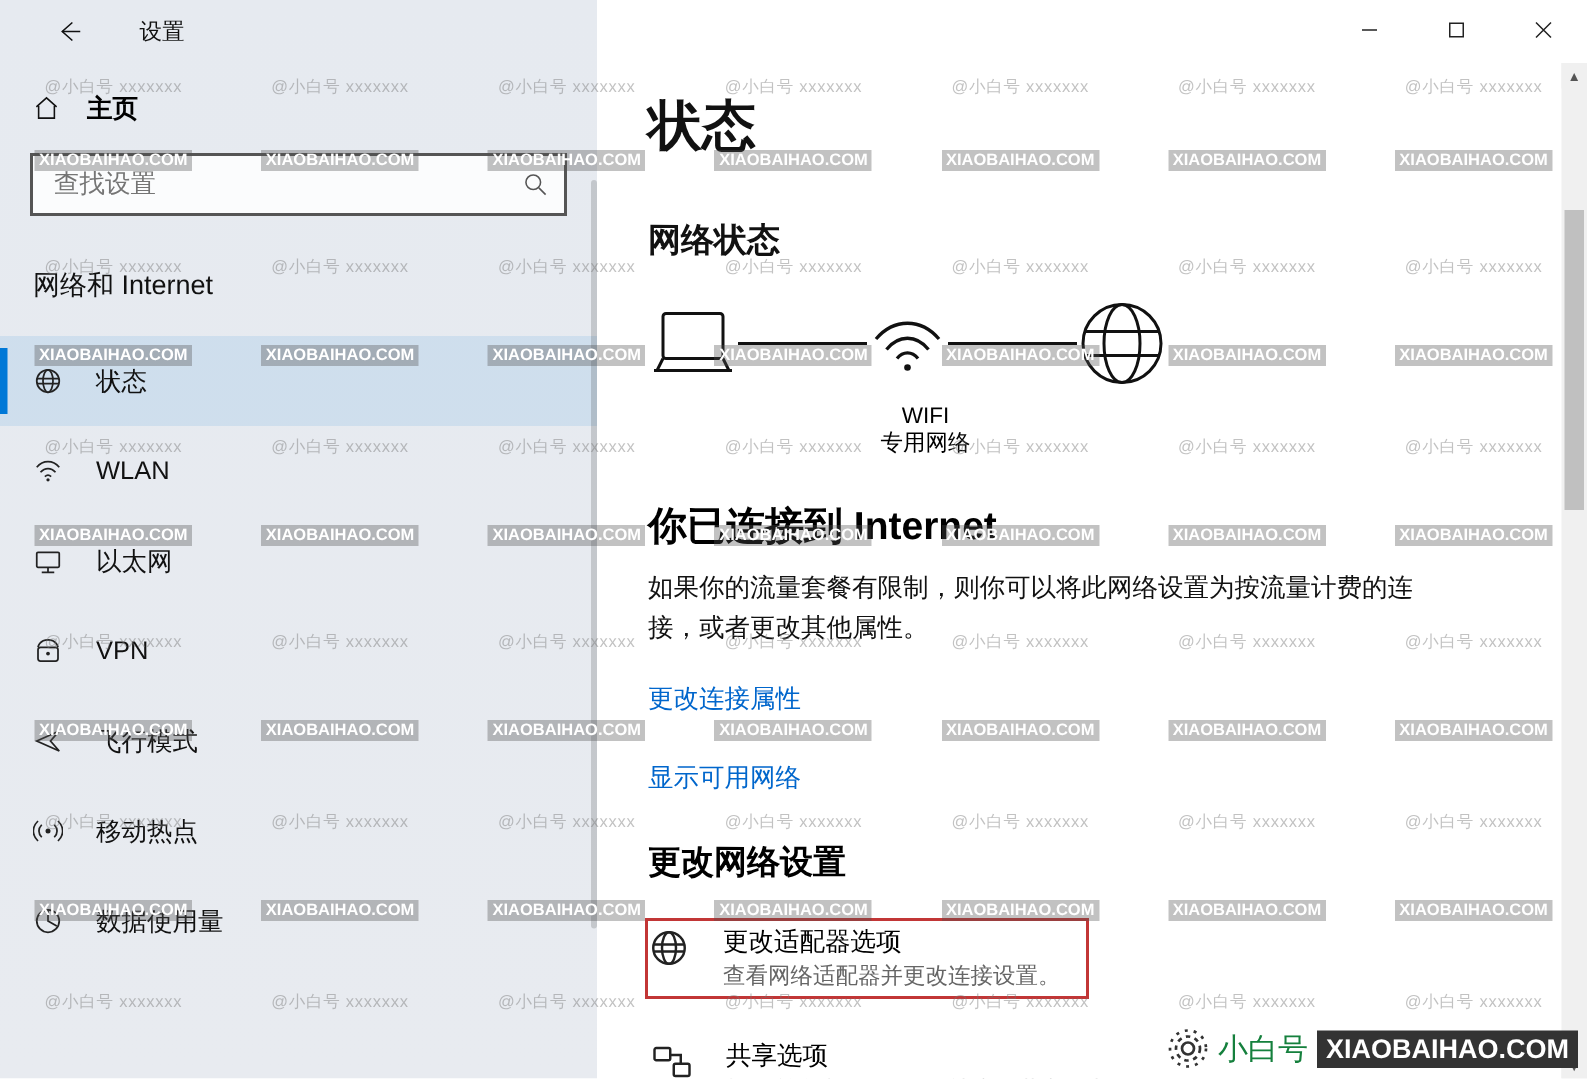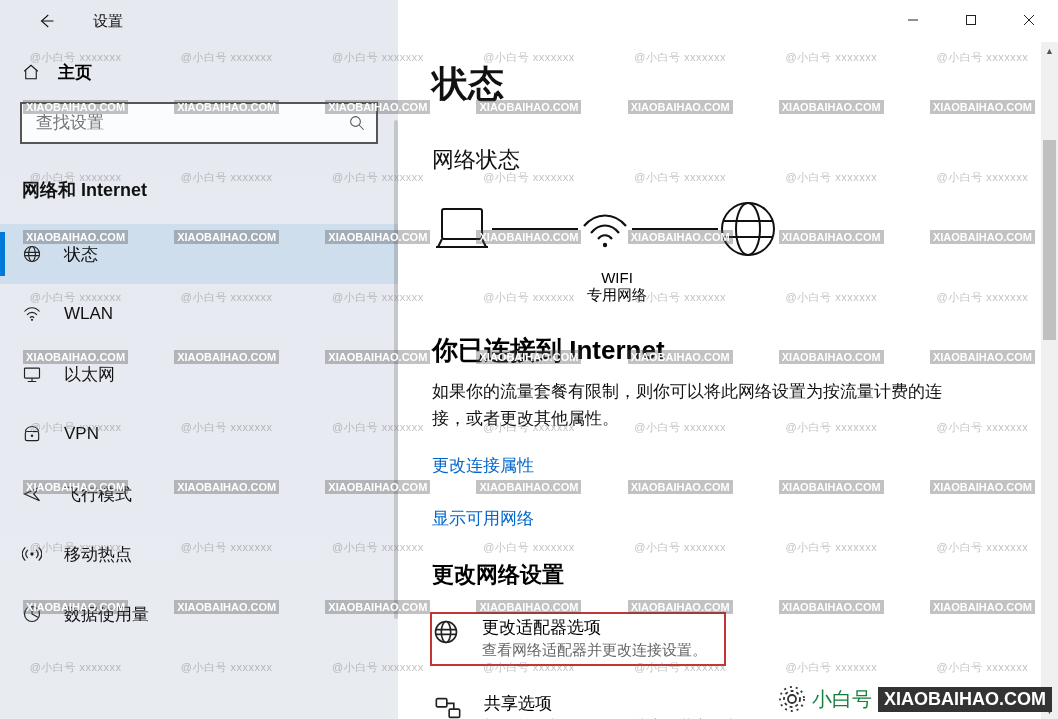--- a/index.html
+++ b/index.html
@@ -58,21 +58,21 @@
       padding: 0 10px 0 14px;
     }
     .search input {
       flex: 1; border: none; outline: none; background: transparent;
       font-size: 17px; color: #666;
     }
 
     .category {
       padding: 16px 22px 22px;
       font-size: 18px;
-      font-weight: 700;
+      font-weight: 400;
       color: #111;
     }
 
     .nav-item {
       height: 60px;
       display: flex;
       align-items: center;
       padding-left: 22px;
       gap: 22px;
       cursor: pointer;
@@ -101,21 +101,21 @@
       cursor: pointer;
     }
     .win-ctrls svg { stroke: #222; }
 
     .body {
       padding: 60px 0 0 34px;
       overflow: hidden;
       flex: 1;
     }
     h1 { font-size: 36px; font-weight: 600; color: #111; margin-bottom: 36px;}
-    h2 { font-size: 22px; font-weight: 400; color: #111; margin-bottom: 24px;}
+    h2 { font-size: 22px; font-weight: 700; color: #111; margin-bottom: 24px;}
     .diagram {
       display: flex; align-items: center; gap: 0; margin-bottom: 10px;
     }
     .diagram .line { width: 86px; height: 0; border-top: 2px solid #111; }
     .diagram-labels { text-align:center; width: 370px; margin-bottom: 28px;}
     .diagram-labels div { font-size: 15px; }
 
     .connected-title { font-size: 26px; font-weight: 600; margin-bottom: 10px; }
     .connected-desc { font-size: 17px; line-height: 1.6; color: #111; max-width: 520px; margin-bottom: 22px;}
     .link { color: #0066cc; font-size: 17px; margin-bottom: 30px; cursor: pointer; display: block;}

